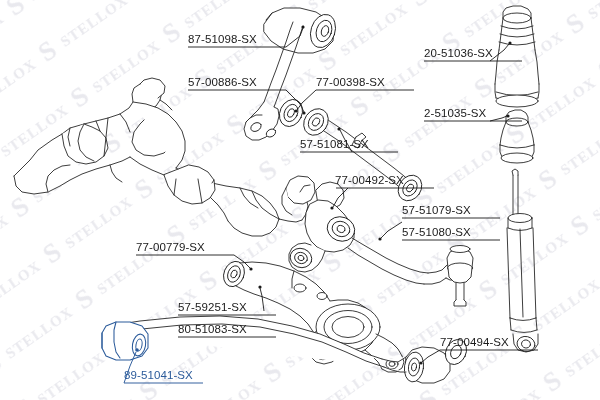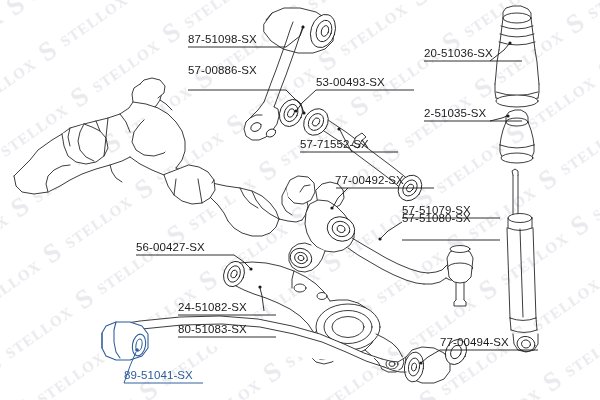--- a/index.html
+++ b/index.html
@@ -320,28 +320,28 @@
 
     <g fill="none" stroke="#2a5a9a" stroke-width="0.95">
       <line x1="124" y1="383" x2="203" y2="383"></line>
       <path d="M124,383 L130,366 L136,352"></path>
       <circle cx="137" cy="350" r="1.8" fill="#2a5a9a" stroke="none"></circle>
     </g>
   </svg>
 
   <div id="labels">
     <div class="lbl" style="left:188px;top:33px">87-51098-SX</div>
-    <div class="lbl" style="left:188px;top:64px">57-00886-SX</div>
-    <div class="lbl" style="left:316px;top:76px">53-00493-SX</div>
-    <div class="lbl" style="left:300px;top:138px">57-71552-SX</div>
+    <div class="lbl" style="left:188px;top:76px">57-00886-SX</div>
+    <div class="lbl" style="left:316px;top:76px">77-00398-SX</div>
+    <div class="lbl" style="left:300px;top:138px">57-51081-SX</div>
     <div class="lbl" style="left:424px;top:47px">20-51036-SX</div>
     <div class="lbl" style="left:424px;top:107px">2-51035-SX</div>
     <div class="lbl" style="left:335px;top:174px">77-00492-SX</div>
     <div class="lbl" style="left:402px;top:204px">57-51079-SX</div>
-    <div class="lbl" style="left:402px;top:212px">57-51080-SX</div>
-    <div class="lbl" style="left:136px;top:241px">56-00427-SX</div>
-    <div class="lbl" style="left:178px;top:301px">24-51082-SX</div>
+    <div class="lbl" style="left:402px;top:226px">57-51080-SX</div>
+    <div class="lbl" style="left:136px;top:241px">77-00779-SX</div>
+    <div class="lbl" style="left:178px;top:301px">57-59251-SX</div>
     <div class="lbl" style="left:178px;top:323px">80-51083-SX</div>
     <div class="lbl" style="left:440px;top:336px">77-00494-SX</div>
     <div class="lbl blue" style="left:124px;top:369px">89-51041-SX</div>
   </div>
 
 </div>
 
 </body></html>

